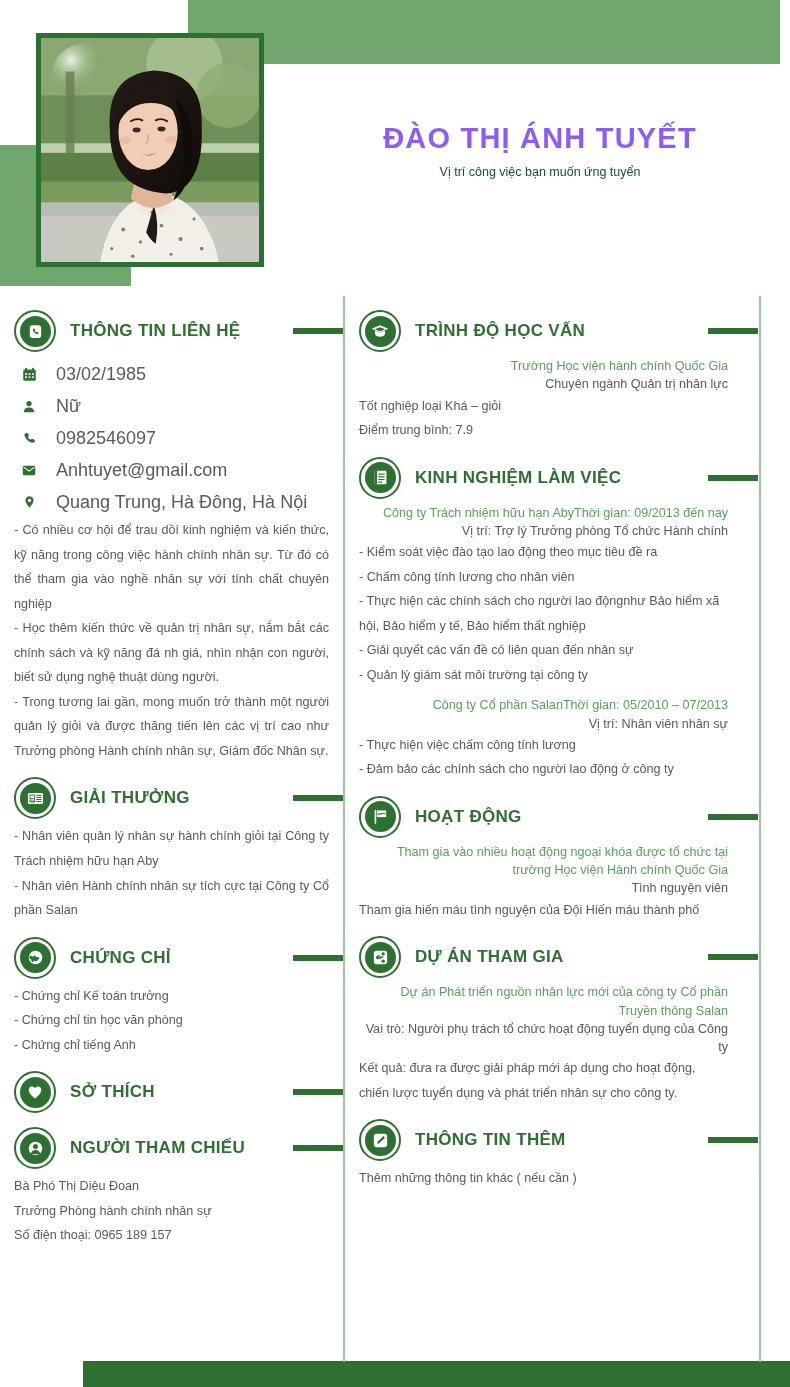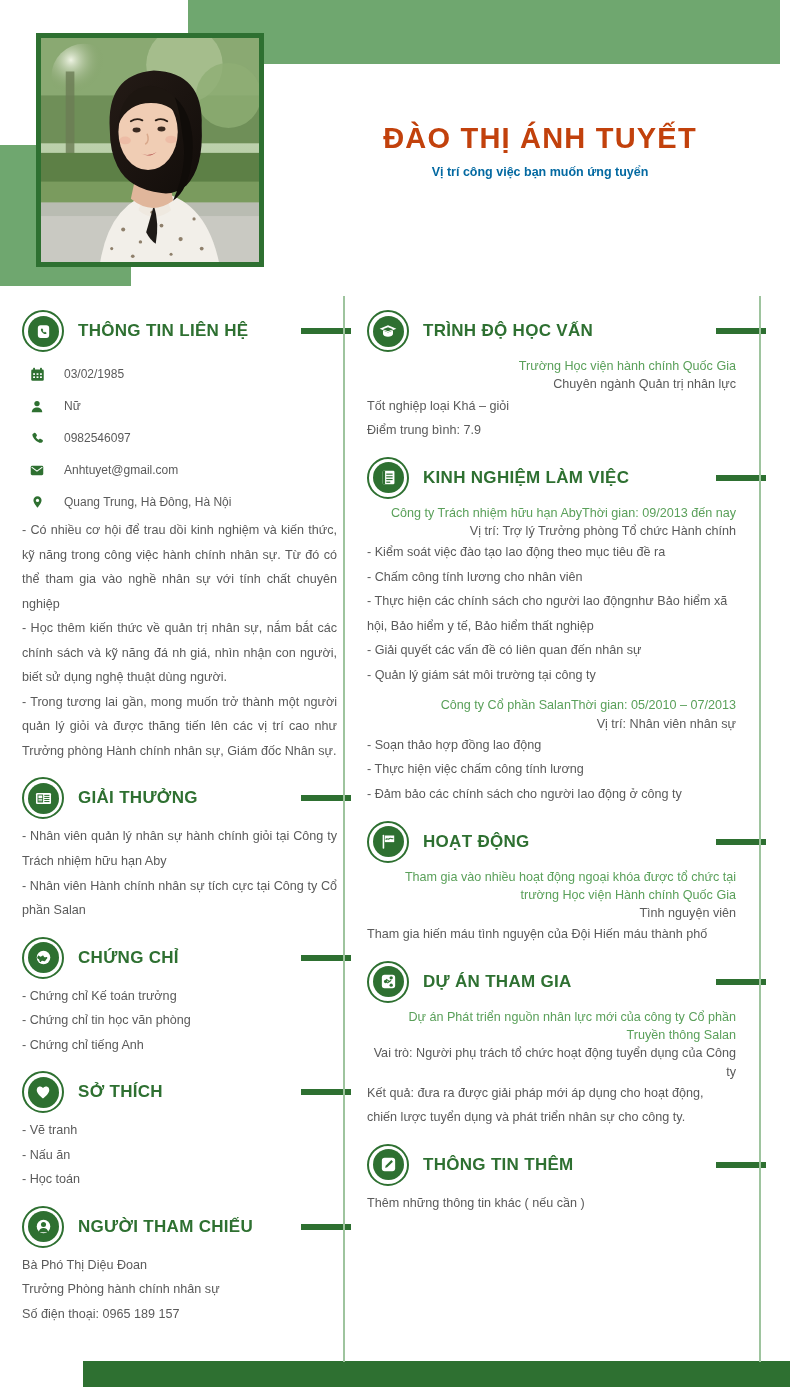--- a/index.html
+++ b/index.html
@@ -50,37 +50,36 @@
   .header-block {
     position: absolute;
     left: 300px; top: 122px;
     width: 480px;
     text-align: center;
   }
   .cv-name {
     font-size: 29px;
     font-weight: bold;
     letter-spacing: 1.2px;
-    color: #c2410c;
+    color: #8b5cf6;
     line-height: 1.15;
   }
   .cv-subtitle {
     margin-top: 10px;
     font-size: 12.5px;
-    font-weight: bold;
-    color: #0369a1;
+    font-weight: normal;
+    color: #14532d;
   }
 
   
   .columns {
     position: absolute;
     left: 0; top: 296px;
     width: 790px; height: 1066px;
     display: flex;
-    padding-left: 8px;
   }
   .col-left {
     width: 343px;
     padding: 0 14px 0 14px;
     position: relative;
   }
   .divider-v {
     position: absolute;
     left: 343px; top: 0;
     width: 2px; height: 1066px;
@@ -159,21 +158,21 @@
     align-items: center;
     height: 32px;
   }
   .contact-ico {
     width: 30px; flex: 0 0 30px;
     display: flex; align-items: center; justify-content: center;
     color: #2e7031;
   }
   .contact-ico svg { display: block; }
   .contact-val {
-    font-size: 12px;
+    font-size: 18px;
     color: #5a5a5a;
     margin-left: 12px;
   }
 
   .block-gap { height: 9px; }
 </style>
 </head>
 <body>
 
 <div class="page">
@@ -384,25 +383,20 @@
         <div class="sec-icon">
           <div class="inner-ring">
             <svg width="18" height="18" viewBox="0 0 24 24">
               <path d="M12 20.5S3.6 15 3.6 9.3A4.6 4.6 0 0112 6.6a4.6 4.6 0 018.4 2.7c0 5.7-8.4 11.2-8.4 11.2z" fill="#fff"></path>
             </svg>
           </div>
         </div>
         <div class="sec-title">SỞ THÍCH</div>
         <div class="sec-rule"></div>
       </div>
-      <div class="body-text">
-        <p>- Vẽ tranh</p>
-        <p>- Nấu ăn</p>
-        <p>- Học toán</p>
-      </div>
 
       <div class="sec-head">
         <div class="sec-icon">
           <div class="inner-ring">
             <svg width="19" height="19" viewBox="0 0 24 24">
               <circle cx="12" cy="12" r="8.6" fill="#fff"></circle>
               <circle cx="12" cy="9.4" r="3.2" fill="#2e7031"></circle>
               <path d="M5.8 19.2c.6-3.4 3.2-5.3 6.2-5.3s5.6 1.9 6.2 5.3z" fill="#2e7031"></path>
             </svg>
           </div>
@@ -468,21 +462,20 @@
         <p>- Thực hiện các chính sách cho người lao độngnhư Bảo hiểm xã hội, Bảo hiểm y tế, Bảo hiểm thất nghiệp</p>
         <p>- Giải quyết các vấn đề có liên quan đến nhân sự</p>
         <p>- Quản lý giám sát môi trường tại công ty</p>
       </div>
 
       <div class="block-gap"></div>
 
       <div class="body-text">
         <p class="tight accent-line">Công ty Cổ phần SalanThời gian: 05/2010 – 07/2013</p>
         <p class="tight">Vị trí: Nhân viên nhân sự</p>
-        <p>- Soạn thảo hợp đồng lao động</p>
         <p>- Thực hiện việc chấm công tính lương</p>
         <p>- Đảm bảo các chính sách cho người lao động ở công ty</p>
       </div>
 
       <div class="sec-head">
         <div class="sec-icon">
           <div class="inner-ring">
             <svg width="19" height="19" viewBox="0 0 24 24">
               <rect x="4.6" y="3.5" width="2" height="17.5" rx="0.9" fill="#fff"></rect>
               <path d="M7.4 4.4h11.8v8.4H7.4z" fill="#fff"></path>

